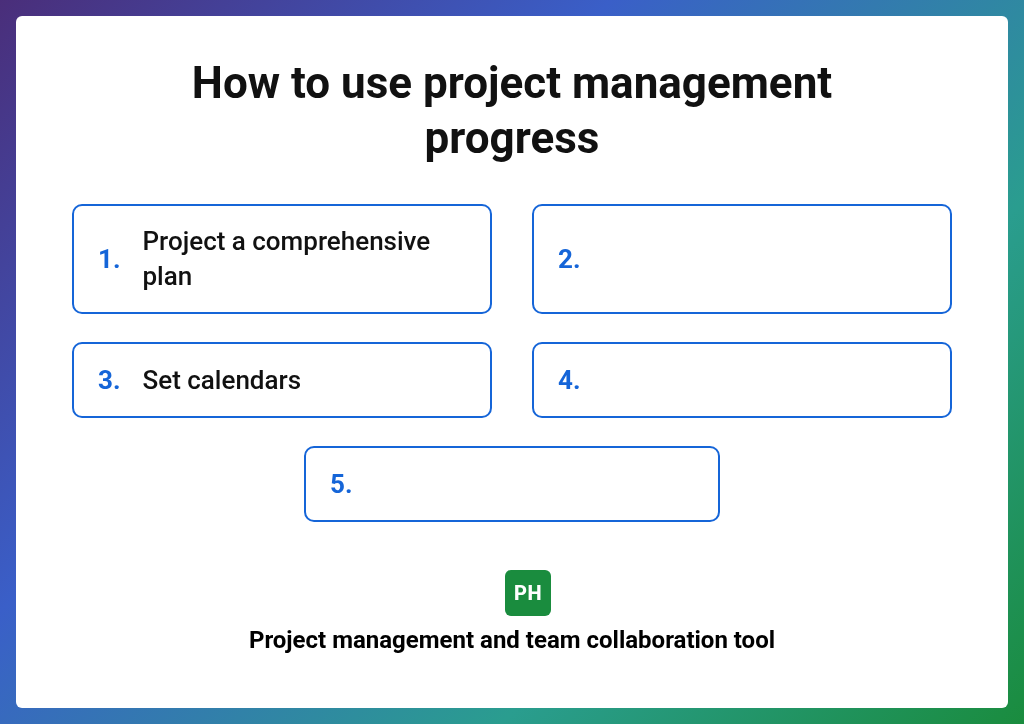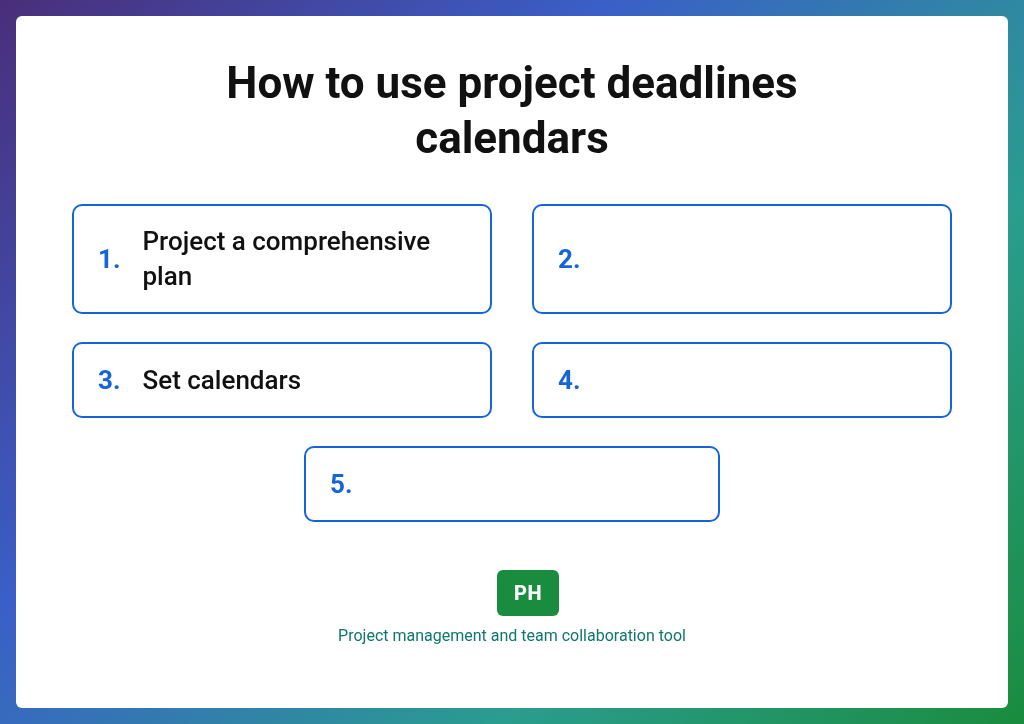--- a/index.html
+++ b/index.html
@@ -64,50 +64,50 @@
     flex-direction: column;
     align-items: center;
     gap: 10px;
   }
   .brand-row {
     display: flex;
     align-items: center;
     gap: 12px;
   }
   .logo-badge {
-    width: 62px;
+    width: 46px;
     height: 46px;
     background: #1a8c3e;
     border-radius: 6px;
     display: flex;
     align-items: center;
     justify-content: center;
     color: #ffffff;
     font-weight: 800;
     font-size: 20px;
     letter-spacing: 0.5px;
     margin-left: 32px;
   }
   .brand-name {
     font-size: 28px;
     font-weight: 600;
     color: #111111;
   }
   .tagline {
-    font-size: 16px;
-    color: #0f766e;
-    font-weight: 400;
+    font-size: 24px;
+    color: #000000;
+    font-weight: 700;
   }
 </style>
 </head>
 <body>
 
 <div class="card">
 
-  <h1 class="title">How to use project deadlines calendars</h1>
+  <h1 class="title">How to use project management progress</h1>
 
   <div class="grid">
 
     <div class="step">
       <span class="num">1.</span>
       <span class="label">Project a comprehensive plan</span>
     </div>
 
     <div class="step">
       <span class="num">2.</span>

